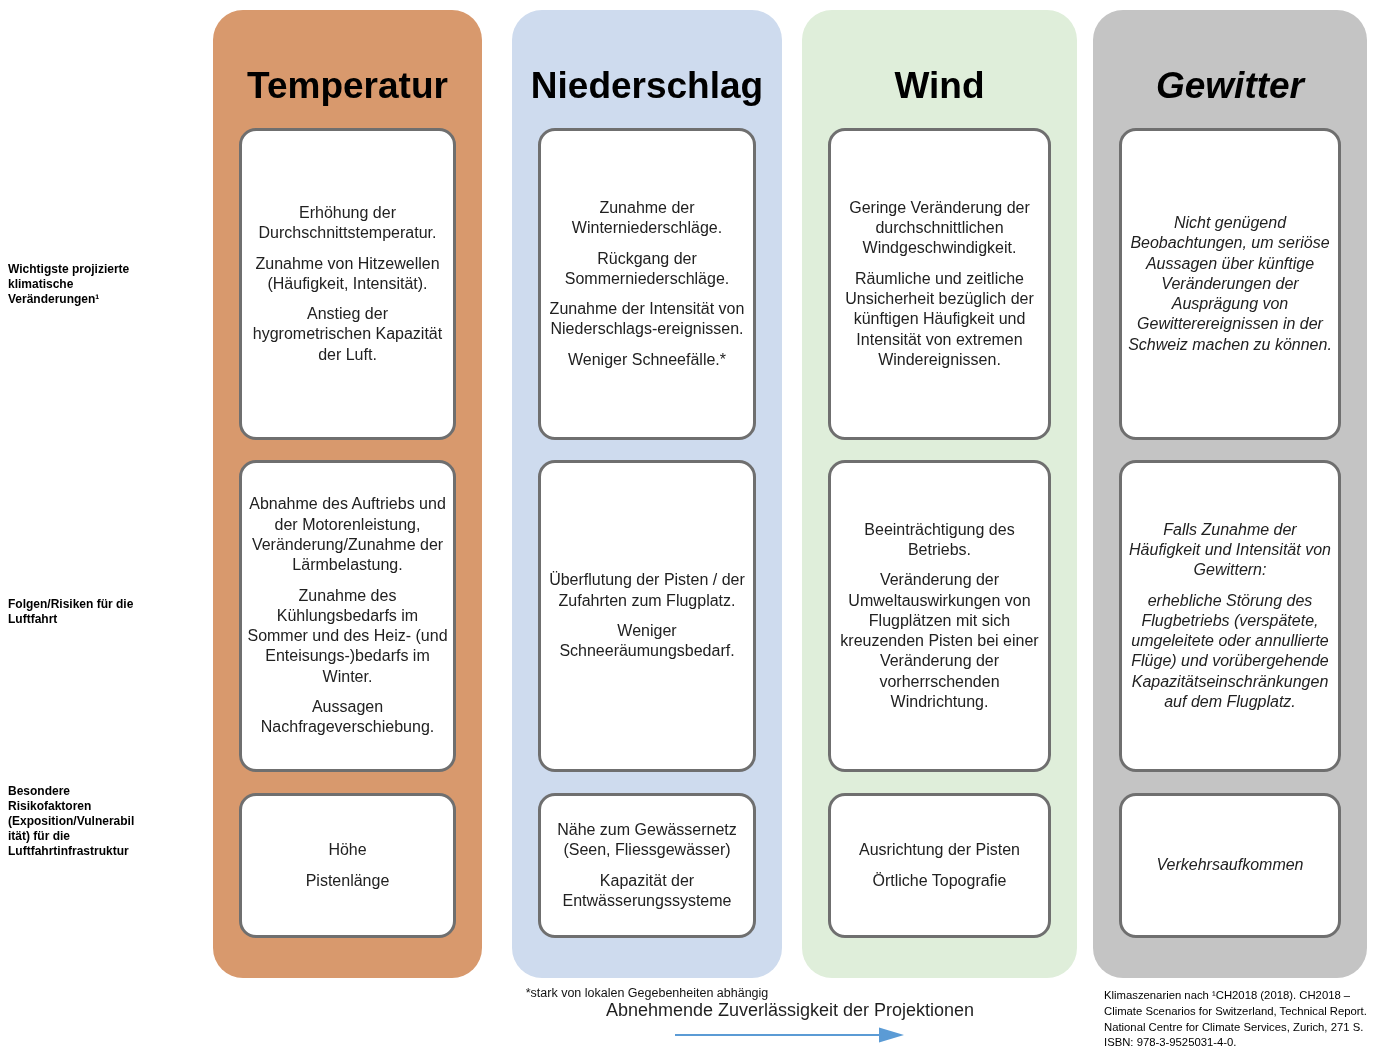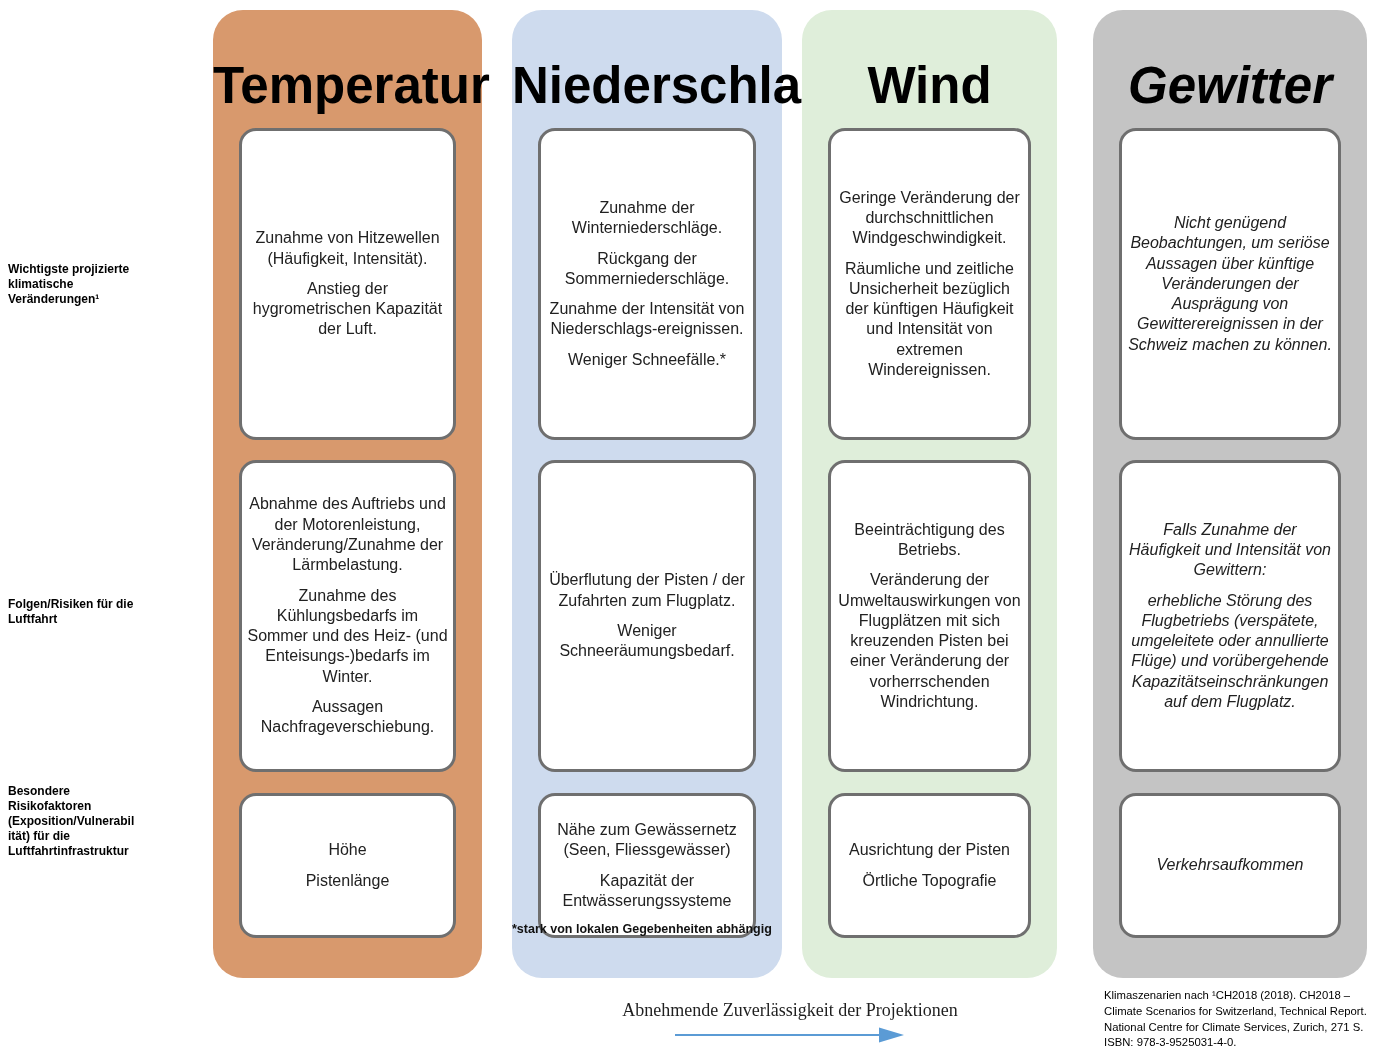--- a/index.html
+++ b/index.html
@@ -30,31 +30,31 @@
 
   
   .column {
     position: absolute;
     top: 10px;
     height: 968px;
     border-radius: 30px;
   }
   .col-1 { left: 213px; width: 269px; }
   .col-2 { left: 512px; width: 270px; }
-  .col-3 { left: 802px; width: 255px; }
+  .col-3 { left: 802px; width: 275px; }
   .col-4 { left: 1093px; width: 274px; }
 
   .col-title {
     position: absolute;
     top: 52px;
     left: 0;
     width: 100%;
     margin: 0;
     text-align: center;
-    font-size: 51px;
+    font-size: 37px;
     line-height: 48px;
     font-weight: bold;
     color: #000;
   }
 
   .card {
     position: absolute;
     left: 26px;
     right: 26px;
     background: #ffffff;
@@ -72,40 +72,38 @@
     color: #212121;
     overflow-wrap: break-word;
   }
   .card .para { margin: 5px 0; width: 100%; overflow-wrap: break-word; }
   .card.row1 { top: 118px; height: 312px; }
   .card.row2 { top: 450px; height: 312px; }
   .card.row3 { top: 783px; height: 145px; }
 
   .col-footnote {
     position: absolute;
-    top: 912px;
+    top: 976px;
     left: 0;
     width: 100%;
-    text-align: left;
+    text-align: center;
     font-size: 12.5px;
     color: #111;
     white-space: nowrap;
-    font-weight: bold;
   }
 
   
   .arrow-label {
     position: absolute;
     left: 560px;
     top: 1000px;
     width: 460px;
     text-align: center;
     font-size: 18px;
     color: #1f1f1f;
-    font-family: Liberation Serif, serif;
   }
   .arrow-graphic {
     position: absolute;
     left: 675px;
     top: 1026px;
     width: 230px;
     height: 18px;
   }
 
   
@@ -131,20 +129,21 @@
 Luftfahrt</div>
   <div class="row-label r3">Besondere
 Risikofaktoren
 (Exposition/Vulnerabil
 ität) für die
 Luftfahrtinfrastruktur</div>
 
   <section class="column col-1" style="background: rgb(216, 153, 109);">
     <h2 class="col-title">Temperatur</h2>
     <div class="card row1">
+        <div class="para">Erhöhung der Durchschnittstemperatur.</div>
         <div class="para">Zunahme von Hitzewellen (Häufigkeit, Intensität).</div>
         <div class="para">Anstieg der hygrometrischen Kapazität der Luft.</div>
       </div>
     <div class="card row2">
         <div class="para">Abnahme des Auftriebs und der Motorenleistung, Veränderung/Zunahme der Lärmbelastung.</div>
         <div class="para">Zunahme des Kühlungsbedarfs im Sommer und des Heiz- (und Enteisungs-)bedarfs im Winter.</div>
         <div class="para">Aussagen Nachfrageverschiebung.</div>
       </div>
     <div class="card row3">
         <div class="para">Höhe</div>

